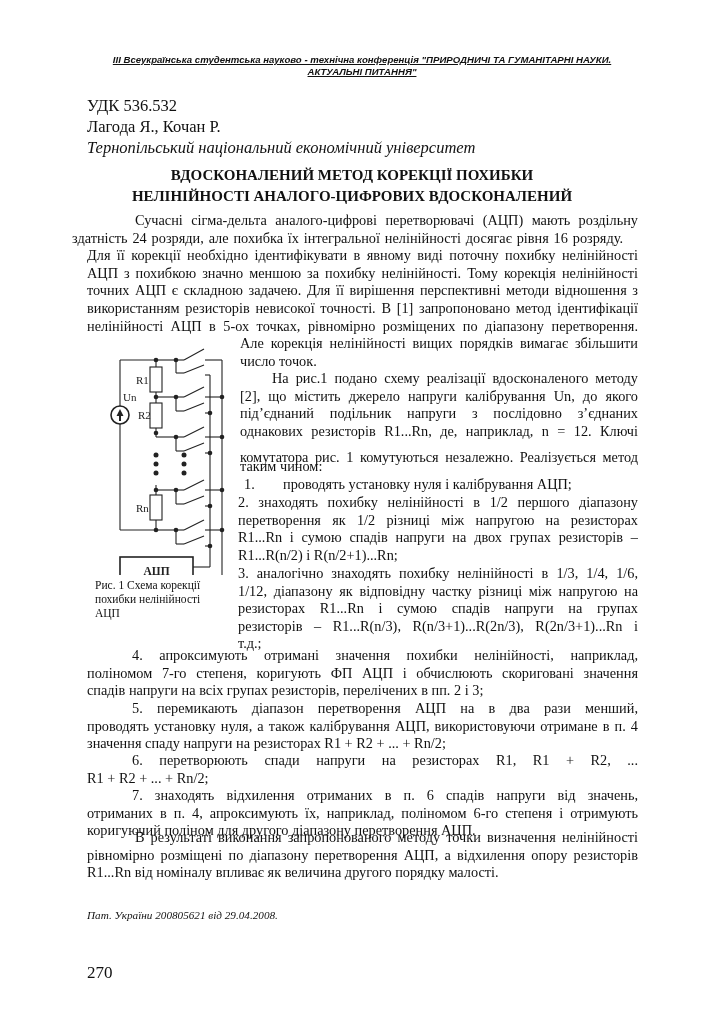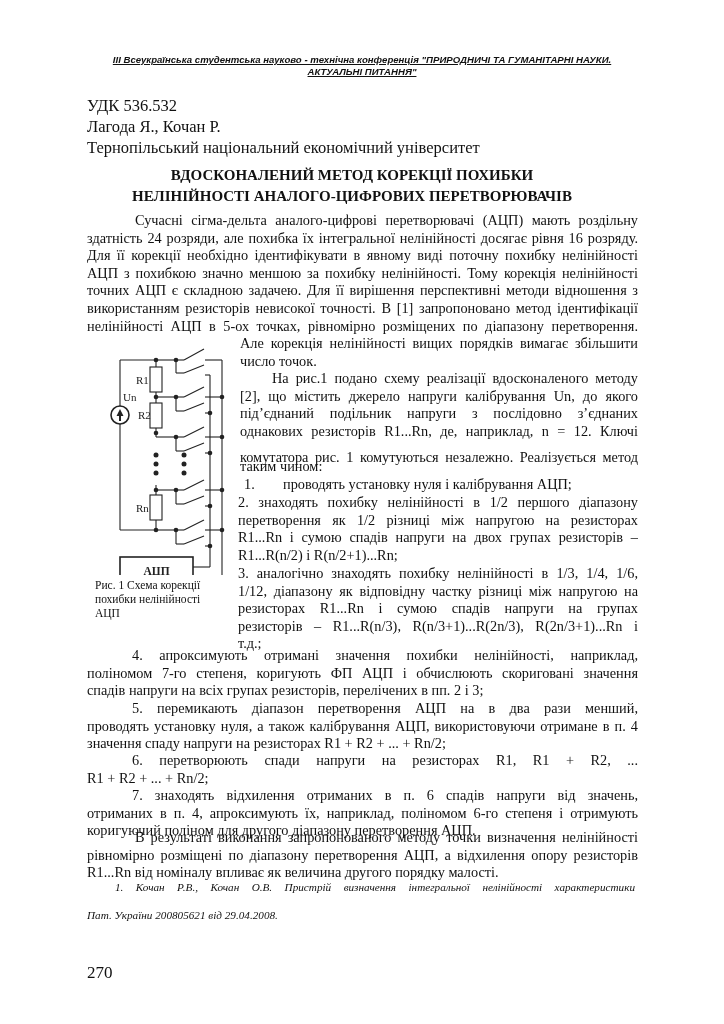--- a/index.html
+++ b/index.html
@@ -16,28 +16,28 @@
   svg{position:absolute;left:98px;top:345px;}
 </style>
 </head>
 <body>
 
 <div class="hdr" style="top:54px">III Всеукраїнська студентська науково - технічна конференція "ПРИРОДНИЧІ ТА ГУМАНІТАРНІ НАУКИ.</div>
 <div class="hdr" style="top:66px">АКТУАЛЬНІ ПИТАННЯ"</div>
 
 <div class="meta" style="top:96px">УДК 536.532</div>
 <div class="meta" style="top:117px">Лагода Я., Кочан Р.</div>
-<div class="meta" style="top:138px;">Тернопільський національний економічний університет</div>
+<div class="meta" style="top:138px;font-style:italic">Тернопільський національний економічний університет</div>
 
 <div class="title" style="top:165px">ВДОСКОНАЛЕНИЙ МЕТОД КОРЕКЦІЇ ПОХИБКИ</div>
-<div class="title" style="top:186px">НЕЛІНІЙНОСТІ АНАЛОГО-ЦИФРОВИХ ПЕРЕТВОРЮВАЧІВ</div>
+<div class="title" style="top:186px">НЕЛІНІЙНОСТІ АНАЛОГО-ЦИФРОВИХ ВДОСКОНАЛЕНИЙ</div>
 
 <div id="intro">
     <div class="p" style="left: 135px; width: 503px; top: 212px;">Сучасні сігма-дельта аналого-цифрові перетворювачі (АЦП) мають роздільну</div>
-    <div class="p" style="left: 87px; width: 551px; top: 229.6px;">здатність 24 розряди, але похибка їх інтегральної нелінійності досягає рівня 16 розряду.</div>
+    <div class="p" style="left: 72px; width: 551px; top: 229.6px;">здатність 24 розряди, але похибка їх інтегральної нелінійності досягає рівня 16 розряду.</div>
     <div class="p" style="left: 87px; width: 551px; top: 247.2px;">Для її корекції необхідно ідентифікувати в явному виді поточну похибку нелінійності</div>
     <div class="p" style="left: 87px; width: 551px; top: 264.8px;">АЦП з похибкою значно меншою за похибку нелінійності. Тому корекція нелінійності</div>
     <div class="p" style="left: 87px; width: 551px; top: 282.4px;">точних АЦП є складною задачею. Для її вирішення перспективні методи відношення з</div>
     <div class="p" style="left: 87px; width: 551px; top: 300px;">використанням резисторів невисокої точності. В [1] запропоновано метод ідентифікації</div>
     <div class="p" style="left: 87px; width: 551px; top: 317.6px;">нелінійності АЦП в 5-ох точках, рівномірно розміщених по діапазону перетворення.</div>
   </div>
 
 <div id="side">
     <div class="p" style="left: 240px; width: 398px; top: 335px;">Але корекція нелінійності вищих порядків вимагає збільшити</div>
     <div class="p last" style="left: 240px; width: 398px; top: 352.6px;">число точок.</div>
@@ -193,19 +193,18 @@
     <div class="p last" style="left: 87px; width: 551px; top: 769.6px;">R1 + R2 + ... + Rn/2;</div>
     <div class="p" style="left: 132px; width: 506px; top: 787px;">7.      знаходять відхилення отриманих в п. 6 спадів напруги від значень,</div>
     <div class="p" style="left: 87px; width: 551px; top: 804.6px;">отриманих в п. 4, апроксимують їх, наприклад, поліномом 6-го степеня і отримують</div>
     <div class="p last" style="left: 87px; width: 551px; top: 822.2px;">коригуючий поліном для другого діапазону перетворення АЦП.</div>
     <div class="p" style="left: 135px; width: 503px; top: 829px;">В результаті виконання запропонованого методу точки визначення нелінійності</div>
     <div class="p" style="left: 87px; width: 551px; top: 846.6px;">рівномірно розміщені по діапазону перетворення АЦП, а відхилення опору резисторів</div>
     <div class="p last" style="left: 87px; width: 551px; top: 864.2px;">R1...Rn від номіналу впливає як величина другого порядку малості.</div>
   </div>
 
 <div class="ref" style="top:880px">
-  <span class="l1">1. Кочан Р.В., Кочан О.В. Пристрій визначення інтегральної нелінійності характеристики</span>
 </div>
 <div class="ref" style="top:908px">
   <span>Пат. України 200805621 від 29.04.2008.</span>
 </div>
 
 <div class="pagenum">270</div>
 
 </body></html>

